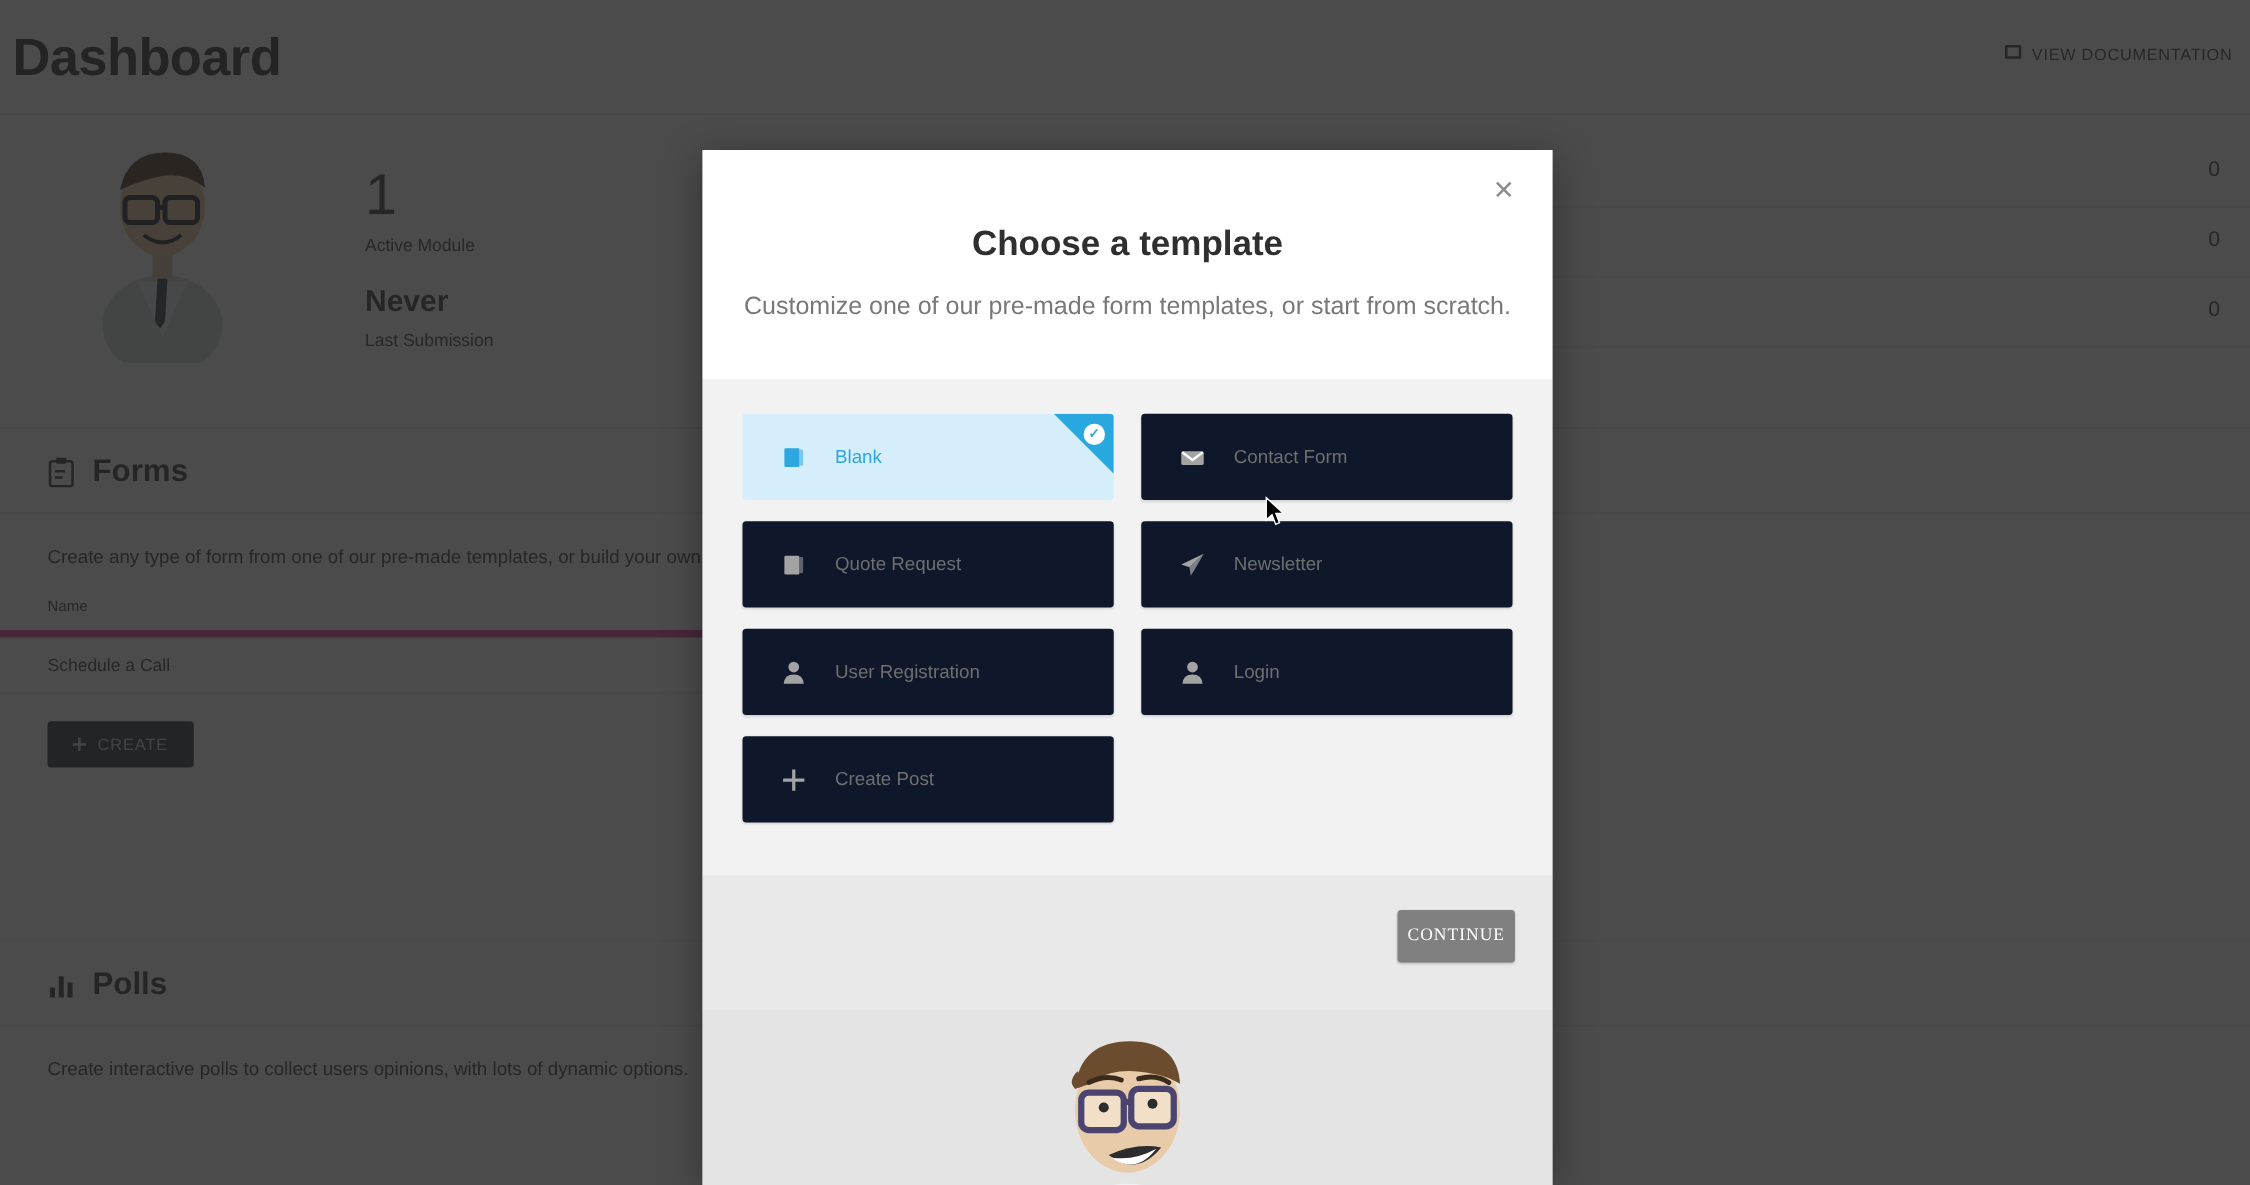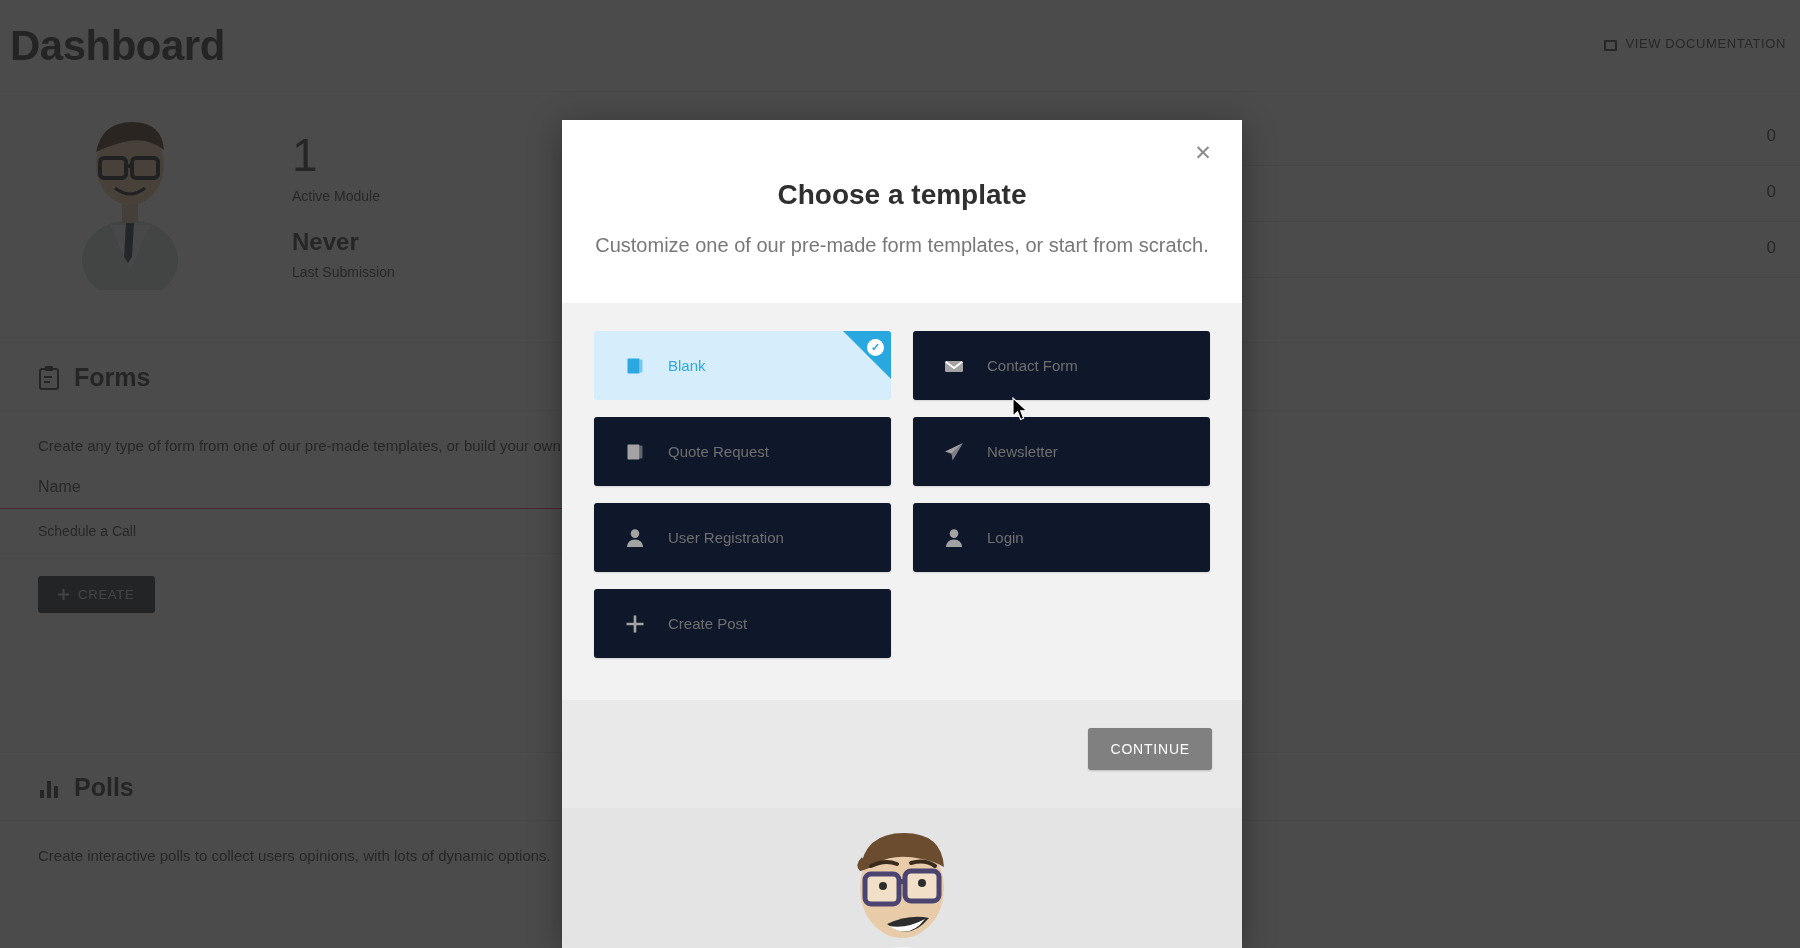--- a/index.html
+++ b/index.html
@@ -43,21 +43,21 @@
     letter-spacing: -0.5px;
   }
   .bg-doc-link {
     position: absolute;
     right: 14px;
     top: 36px;
     font-size: 13px;
     letter-spacing: 0.6px;
     color: #4c4c4c;
     display: flex;
-    align-items: flex-end;
+    align-items: flex-start;
     gap: 8px;
   }
   .bg-doc-link .bookico {
     width: 13px; height: 11px;
     border: 2px solid #4c4c4c;
     border-radius: 1px;
     display: inline-block;
   }
 
   
@@ -133,23 +133,23 @@
     font-weight: bold;
     color: #434343;
   }
   .sec-desc {
     padding: 26px 38px 14px 38px;
     font-size: 15px;
     color: #464646;
   }
   .sec-table-head {
     padding: 10px 38px 12px 38px;
-    font-size: 16px;
+    font-size: 12px;
     color: #4a4a4a;
-    border-bottom: 1px solid #ec4899;
+    border-bottom: 6px solid #ec4899;
     width: 1090px;
   }
   .sec-row {
     padding: 14px 38px;
     font-size: 14px;
     color: #4a4a4a;
     border-bottom: 1px solid #ededed;
     width: 1090px;
   }
   .sec-btn {
@@ -289,23 +289,23 @@
   .continue-btn {
     position: absolute;
     right: 30px;
     top: 28px;
     background: #808080;
     color: #ffffff;
     border: none;
     border-radius: 3px;
     font-size: 14px;
     letter-spacing: 0.8px;
-    padding: 13px 22px;
+    padding: 13px 8px;
     cursor: pointer;
-    font-family: Liberation Sans, sans-serif;
+    font-family: Liberation Serif, serif;
     box-shadow: 0 1px 2px rgba(0,0,0,0.2);
   }
 
   .modal-mascot-wrap {
     flex: 1 1 auto;
     background: #e4e4e4;
     position: relative;
     overflow: hidden;
   }
   .modal-mascot {

